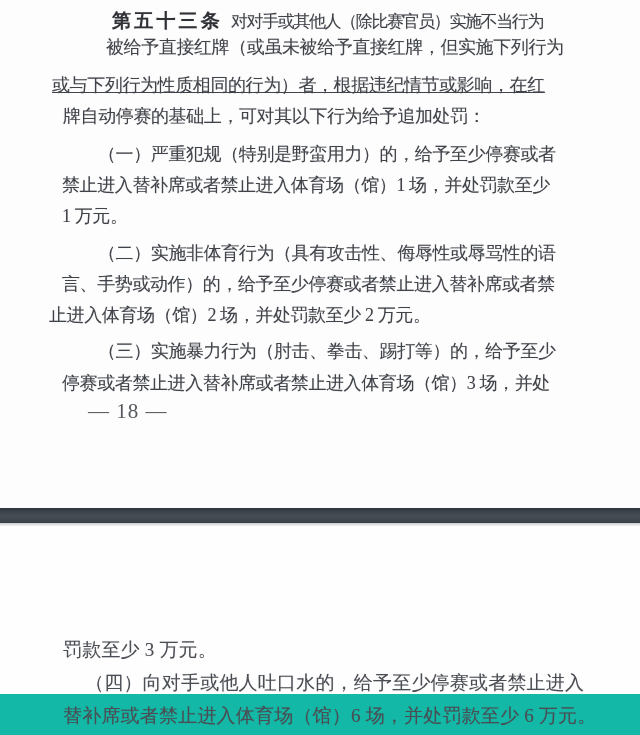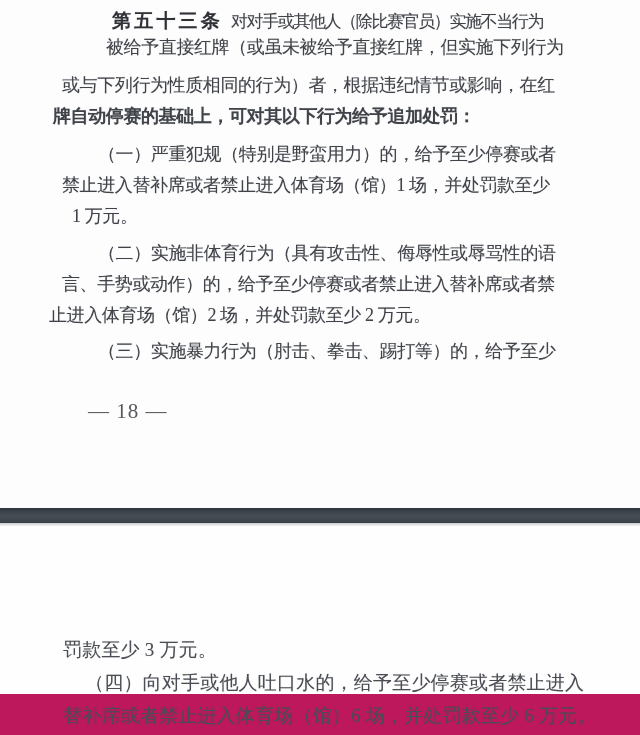--- a/index.html
+++ b/index.html
@@ -5,21 +5,21 @@
   html, body {
     margin: 0;
     padding: 0;
     background: #ffffff;
   }
   .canvas {
     position: relative;
     width: 640px;
     height: 735px;
     overflow: hidden;
-    background: #be185d;
+    background: #14b8a6;
     font-family: "Liberation Serif", "DejaVu Serif", serif;
   }
   .top-edge {
     position: absolute;
     top: 0; left: 0; right: 0;
     height: 4px;
     background: linear-gradient(180deg, #dcdde0 0%, #eceded 60%, #fbfbfb 100%);
   }
   .page {
     position: absolute;
@@ -82,32 +82,33 @@
 
   <div class="top-edge"></div>
 
   <div class="page page-top">
 
     <div class="line pt" style="left:112px; top:9px;">
       <span class="head-bold">第五十三条</span><span class="head-rest">对对手或其他人（除比赛官员）实施不当行为</span>
     </div>
 
     <div class="line pt" style="left:106px; top:35px;">被给予直接红牌（或虽未被给予直接红牌，但实施下列行为</div>
-    <div class="line pt" style="left:62px;  top:73px;">或与下列行为性质相同的行为）者，根据违纪情节或影响，在红</div>
-    <div class="line pt" style="left:53px;  top:104px;font-weight:bold;">牌自动停赛的基础上，可对其以下行为给予追加处罚：</div>
+    <div class="line pt" style="left:52px;  top:73px;text-decoration:underline;">或与下列行为性质相同的行为）者，根据违纪情节或影响，在红</div>
+    <div class="line pt" style="left:63px;  top:104px;">牌自动停赛的基础上，可对其以下行为给予追加处罚：</div>
 
     <div class="line pt" style="left:98px;  top:142px;">（一）严重犯规（特别是野蛮用力）的，给予至少停赛或者</div>
     <div class="line pt" style="left:62px;  top:173px;">禁止进入替补席或者禁止进入体育场（馆）1 场，并处罚款至少</div>
-    <div class="line pt" style="left:72px;  top:204px;">1 万元。</div>
+    <div class="line pt" style="left:62px;  top:204px;">1 万元。</div>
 
     <div class="line pt" style="left:98px;  top:241px;">（二）实施非体育行为（具有攻击性、侮辱性或辱骂性的语</div>
     <div class="line pt" style="left:62px;  top:272px;">言、手势或动作）的，给予至少停赛或者禁止进入替补席或者禁</div>
     <div class="line pt" style="left:49px;  top:303px;">止进入体育场（馆）2 场，并处罚款至少 2 万元。</div>
 
     <div class="line pt" style="left:98px;  top:339px;">（三）实施暴力行为（肘击、拳击、踢打等）的，给予至少</div>
+    <div class="line pt" style="left:62px;  top:371px;">停赛或者禁止进入替补席或者禁止进入体育场（馆）3 场，并处</div>
 
     <div class="line pagenum" style="left:88px; top:399px;">— 18 —</div>
   </div>
 
   <div class="separator"></div>
   <div class="separator-shadow"></div>
 
   <div class="page page-bottom">
     <div class="line pb" style="left:63px; top:112px;">罚款至少 3 万元。</div>
     <div class="line pb" style="left:85px; top:145px;text-align:center;">（四）向对手或他人吐口水的，给予至少停赛或者禁止进入</div>

